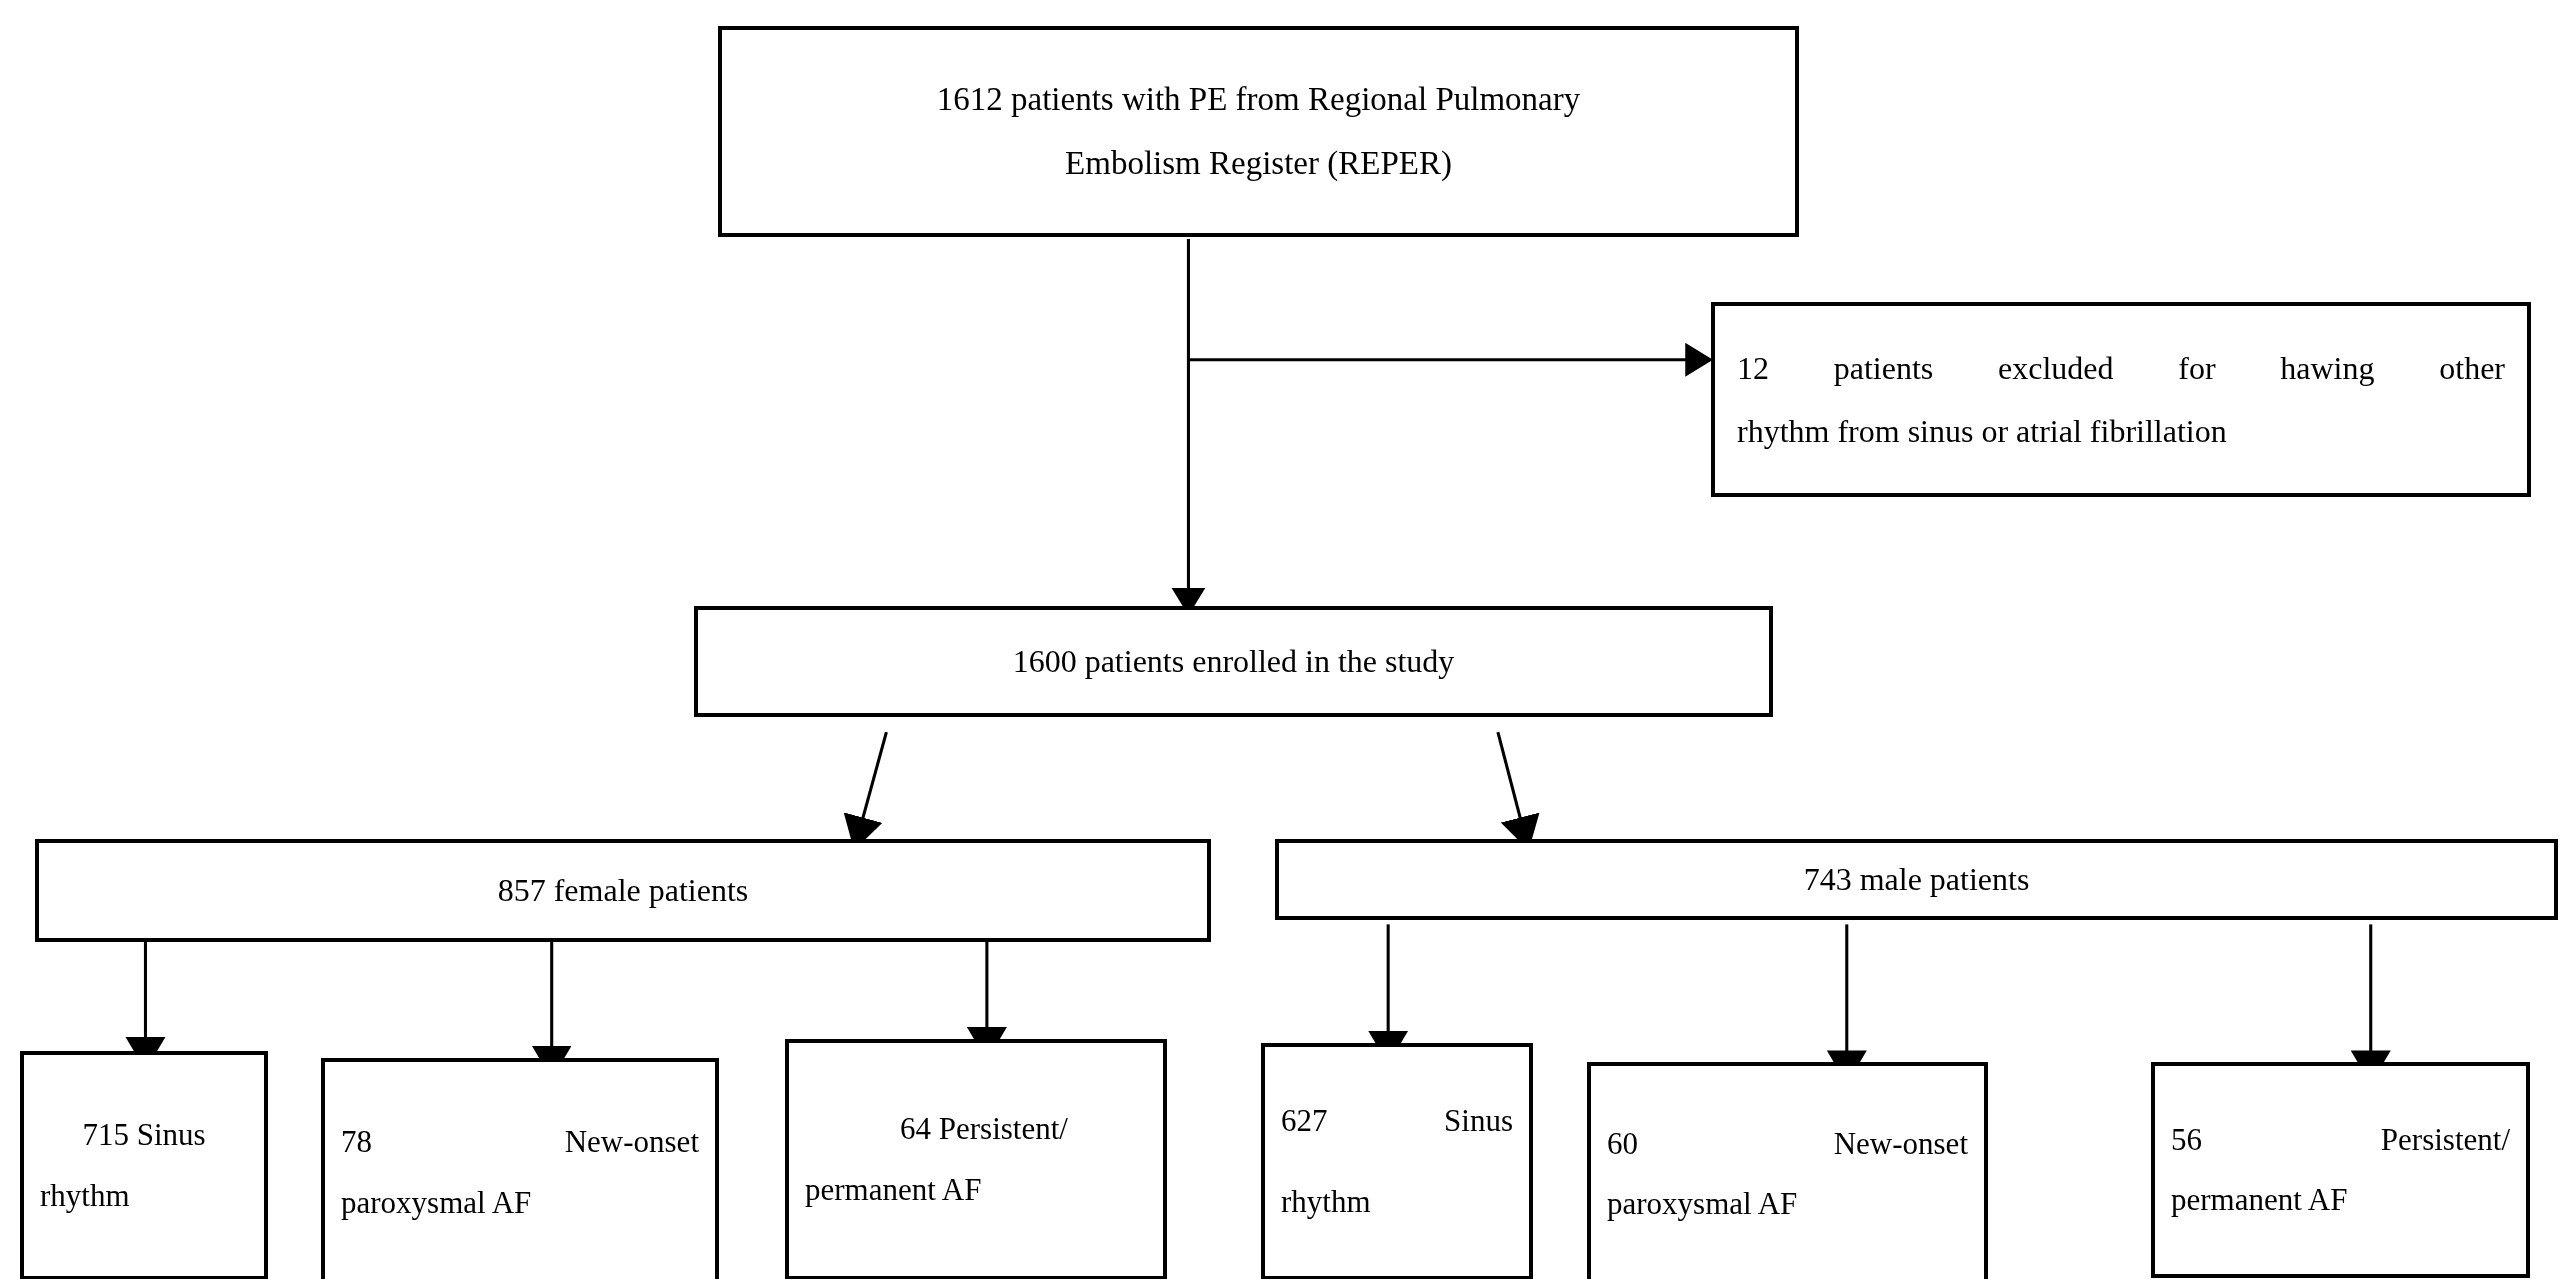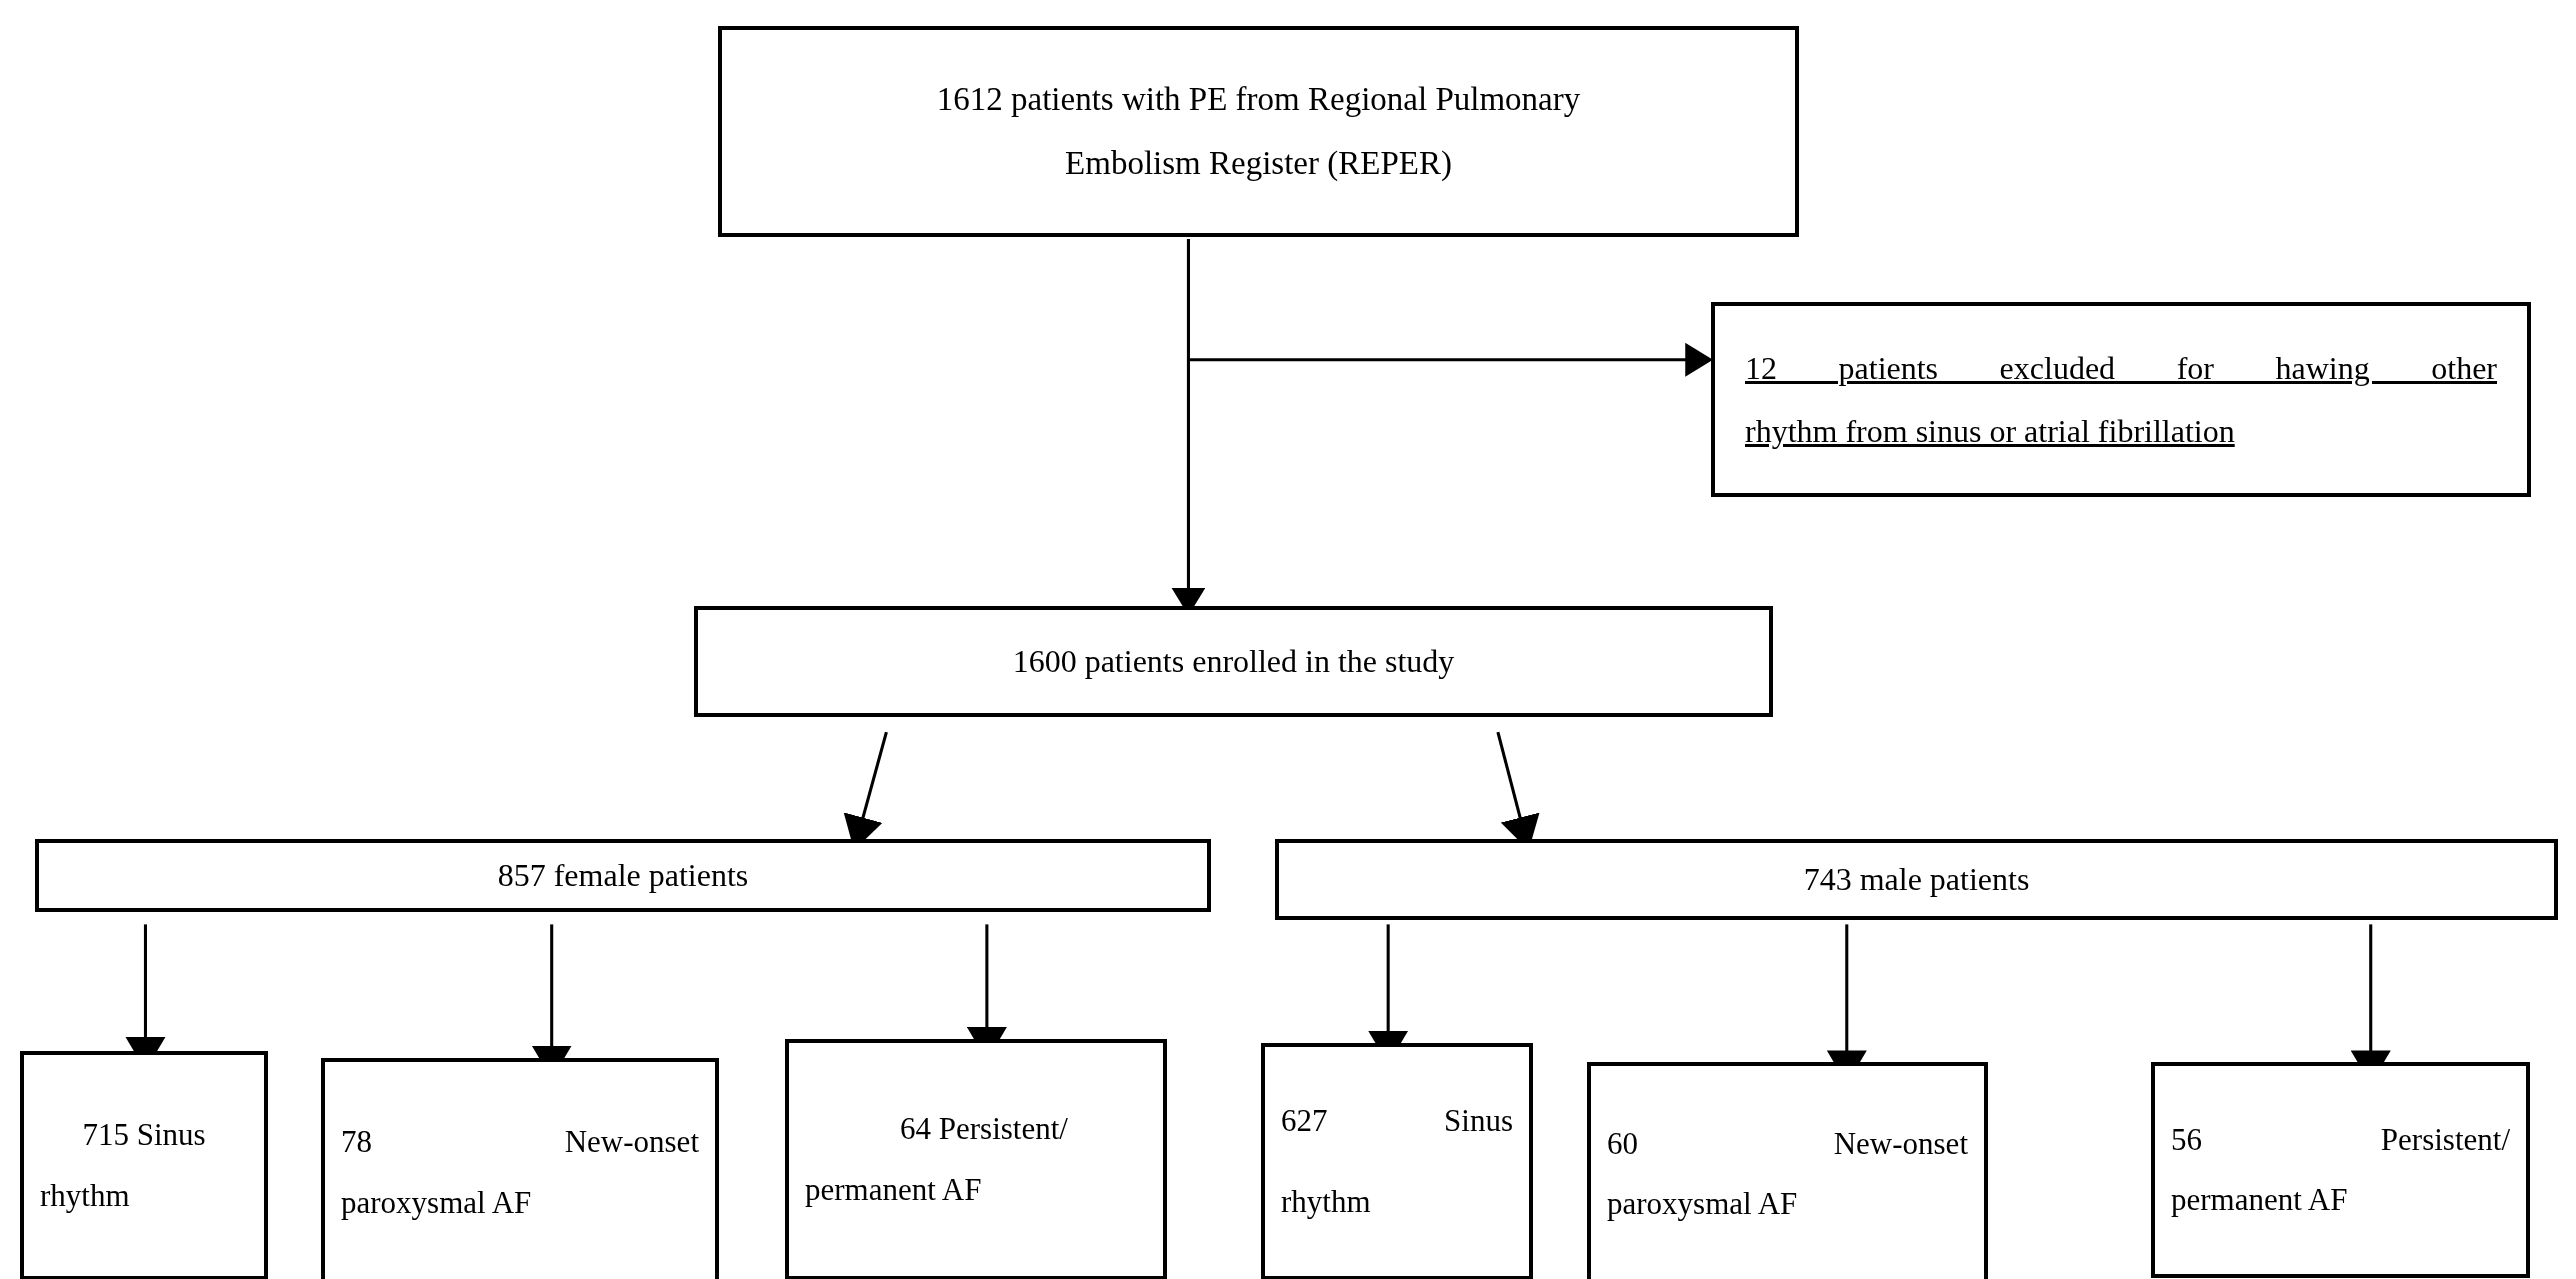--- a/index.html
+++ b/index.html
@@ -36,21 +36,21 @@
     line-height: 1.95;
     color: #000000;
   }
   .center .node-text { text-align: center; }
   .justify .node-text {
     text-align: justify;
     text-align-last: justify;
     -webkit-hyphens: none;
     hyphens: none;
   }
-  .pad-lg .node-text { padding: 0 30px; text-decoration: underline; }
+  .pad-lg .node-text { padding: 0 22px; }
   .pad-sm .node-text { padding: 0 16px; }
 
   .fs-top    { font-size: 33px; }
   .fs-excl   { font-size: 32px; }
   .fs-enr    { font-size: 32px; }
   .fs-sex    { font-size: 32px; }
   .fs-leaf   { font-size: 31px; }
 
   svg.connectors {
     position: absolute;
@@ -100,21 +100,21 @@
 
   <div class="node justify pad-lg fs-excl" style="left:1711px; top:295px; width:820px; height:195px;">
     <span class="node-text">12 patients excluded for hawing other</span>
     <span class="node-text" style="text-align-last:left;">rhythm from sinus or atrial fibrillation</span>
   </div>
 
   <div class="node center fs-enr" style="left:694px; top:599px; width:1079px; height:111px;">
     <span class="node-text" style="line-height:1.1;text-align:center;">1600 patients enrolled in the study</span>
   </div>
 
-  <div class="node center fs-sex" style="left:35px; top:832px; width:1176px; height:73px;">
+  <div class="node center fs-sex" style="left:35px; top:832px; width:1176px; height:103px;">
     <span class="node-text" style="line-height:1.1;">857 female patients</span>
   </div>
 
   <div class="node center fs-sex" style="left:1275px; top:832px; width:1283px; height:81px;">
     <span class="node-text" style="line-height:1.1;">743 male patients</span>
   </div>
 
   <div class="node center pad-sm fs-leaf" style="left:20px; top:1044px; width:248px; height:229px;">
     <span class="node-text">715 Sinus</span>
     <span class="node-text" style="text-align:left;">rhythm</span>

